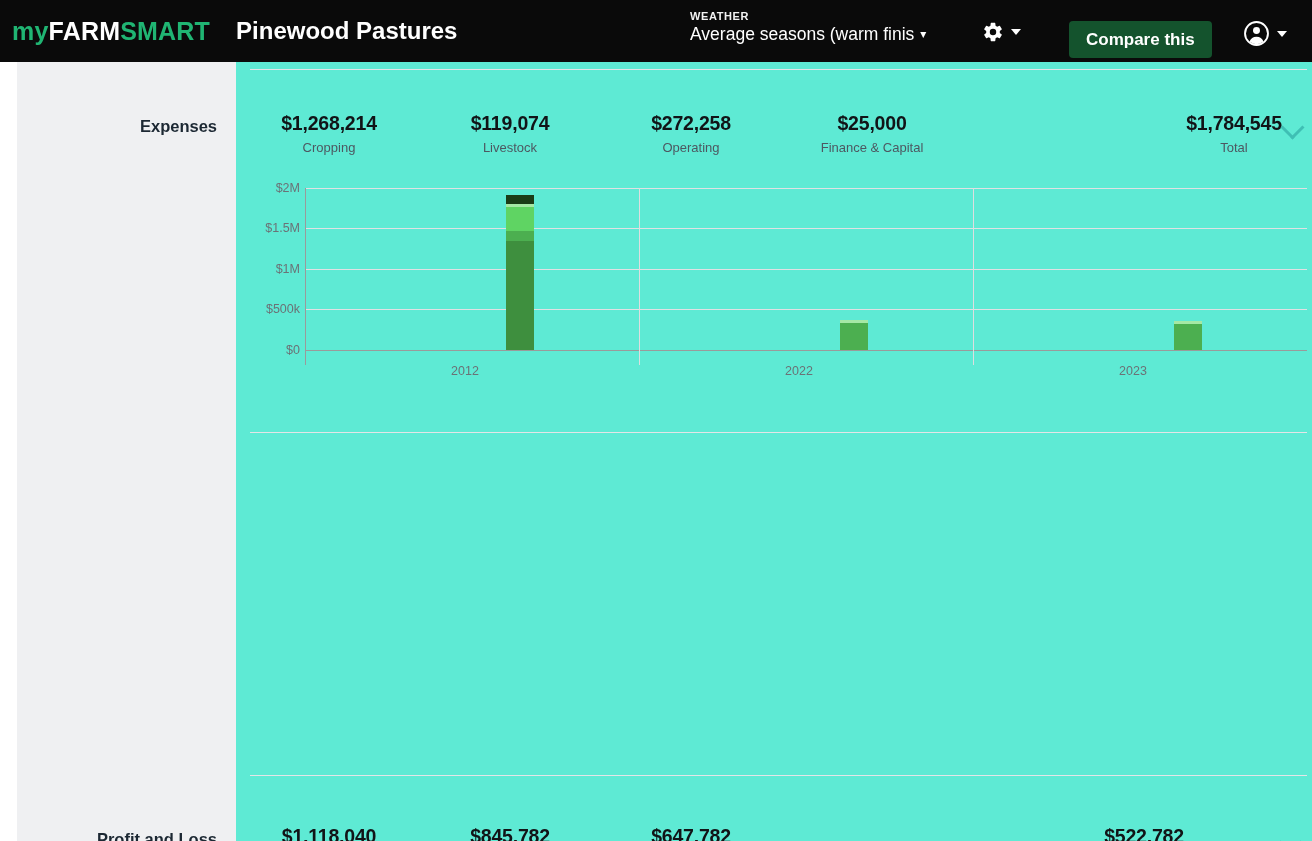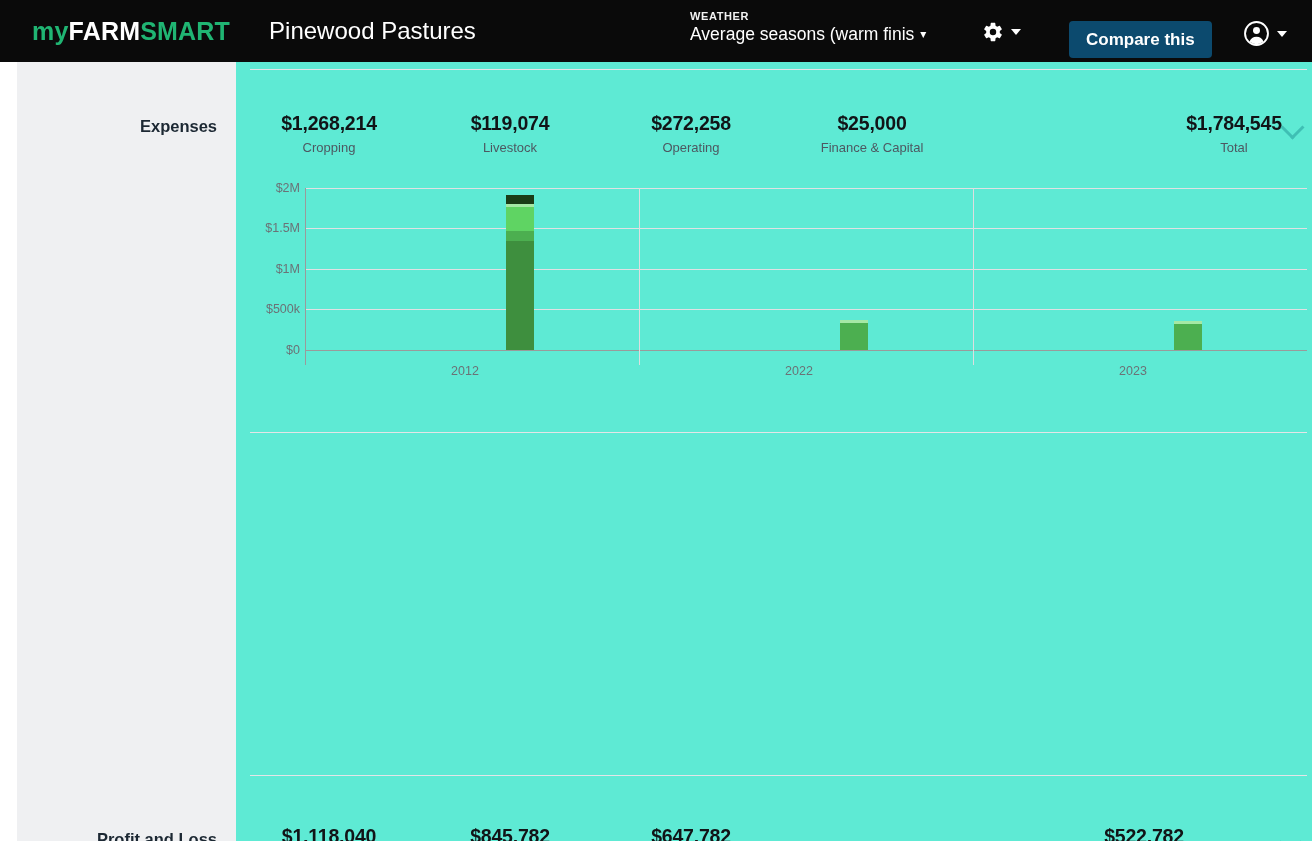--- a/index.html
+++ b/index.html
@@ -11,29 +11,29 @@
   }
 
   
   .topbar {
     position: absolute; top: 0; left: 0;
     width: 1312px; height: 62px;
     background: #0a0a0a;
     display: flex; align-items: center;
   }
   .logo {
-    margin-left: 32px;
+    margin-left: 12px;
     font-size: 25px; letter-spacing: .2px; white-space: nowrap;
   }
   .logo .l-my     { color: #20b573; font-weight: 700; }
   .logo .l-farm   { color: #ffffff; font-weight: 700; }
   .logo .l-smart  { color: #20b573; font-weight: 700; }
   .farm-name {
-    color: #ffffff; font-size: 24px; font-weight: 400;
-    margin-left: 39px; white-space: nowrap;
+    color: #ffffff; font-size: 24px; font-weight: 700;
+    margin-left: 26px; white-space: nowrap;
   }
   .weather-block {
     position: absolute; left: 690px; top: 10px;
     color: #ffffff; line-height: 1.15;
   }
   .weather-label {
     font-size: 11px; font-weight: 700; letter-spacing: .6px;
     color: #f2f2f2;
   }
   .weather-value {
@@ -48,21 +48,21 @@
   }
   .tri-dn {
     width: 0; height: 0;
     border-left: 5px solid transparent;
     border-right: 5px solid transparent;
     border-top: 6px solid #ffffff;
   }
   .compare-btn {
     position: absolute; left: 1069px; top: 21px;
     height: 37px; padding: 0 17px;
-    background: #0c4a6e; color: #ffffff;
+    background: #14532d; color: #ffffff;
     border: none; border-radius: 4px;
     font-family: "Liberation Sans", sans-serif;
     font-size: 17px; font-weight: 700;
     display: flex; align-items: center; cursor: pointer;
   }
   .avatar-wrap {
     position: absolute; left: 1243px; top: 20px;
     display: flex; align-items: center; gap: 7px; color: #fff;
   }
 

